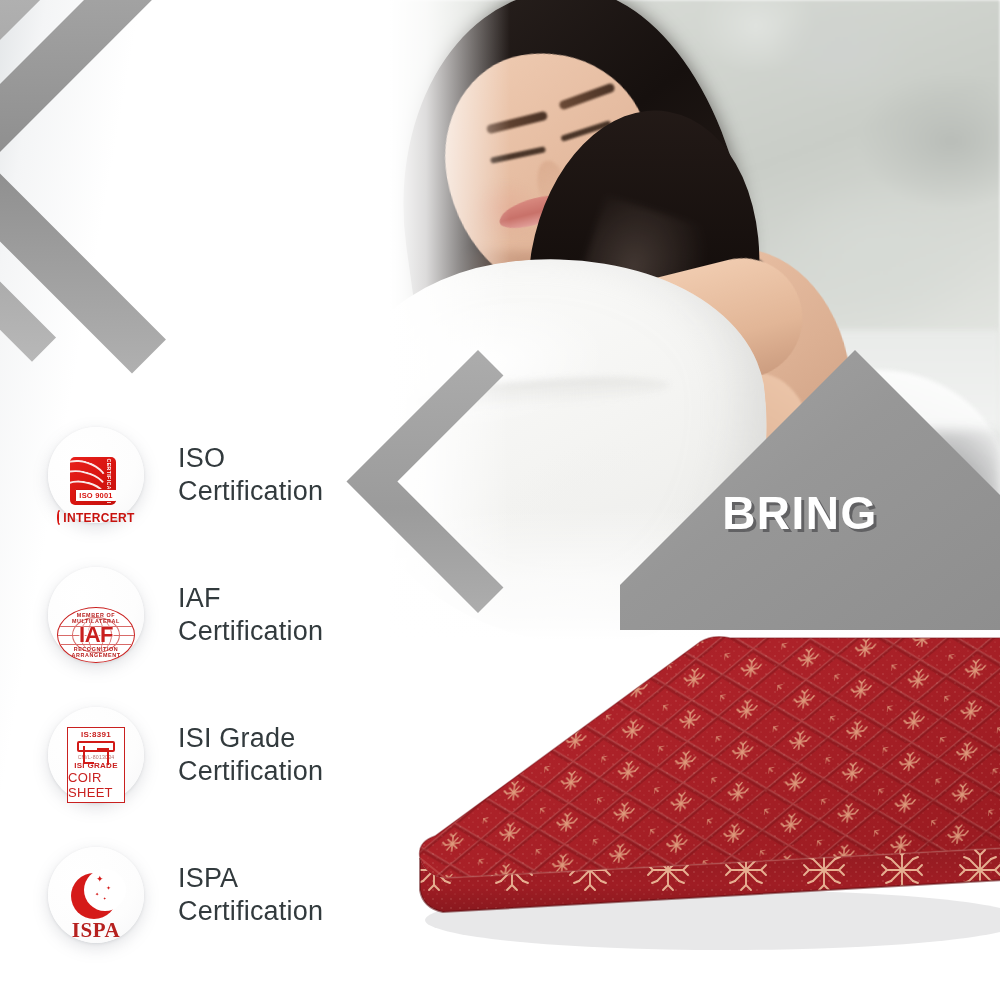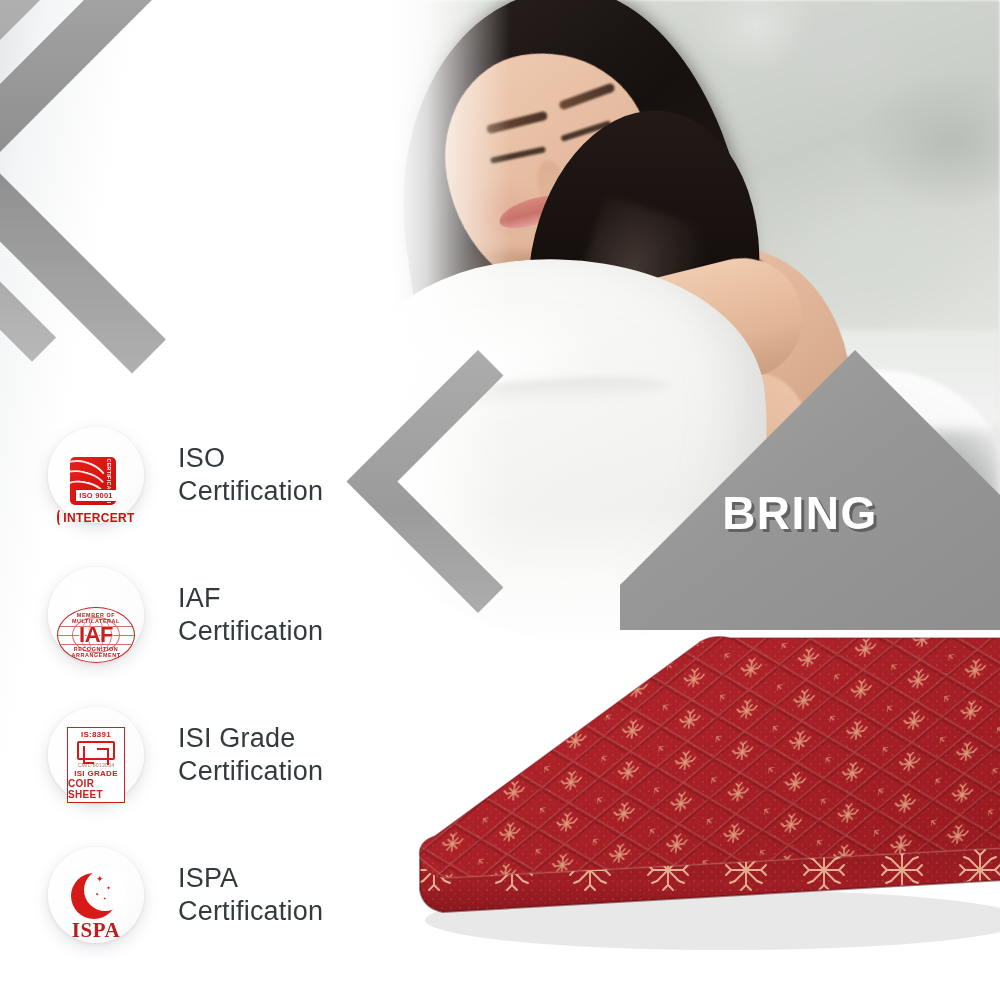--- a/index.html
+++ b/index.html
@@ -306,21 +306,21 @@
   .isi-logo::before{
     content:"";position:absolute;left:4px;top:3px;width:9px;height:16px;
     border:2.5px solid #d21a17;border-top:none;border-right:none;
   }
   .isi-logo::after{
     content:"";position:absolute;right:4px;top:5px;width:10px;height:15px;
     border:2.5px solid #d21a17;border-bottom:none;border-left:none;
   }
   .isi-cm{color:#b8706e;font-size:5.2px;letter-spacing:.2px;margin-top:1px;}
   .isi-l2{color:#c9201f;font-size:8px;font-weight:bold;letter-spacing:.3px;margin-top:1px;}
-  .isi-l3{color:#c9201f;font-size:10px;font-weight:bold;letter-spacing:.3px;}
+  .isi-l3{color:#c9201f;font-size:13px;font-weight:normal;letter-spacing:.3px;}
 
   
   .ispa-mark{width:62px;height:70px;position:relative;}
   .ispa-moon{
     position:absolute;left:6px;top:0;width:46px;height:46px;border-radius:50%;
     background:#d51a19;
   }
   .ispa-moon::after{
     content:"";position:absolute;left:13px;top:-4px;width:42px;height:42px;
     border-radius:50%;background:#ffffff;

